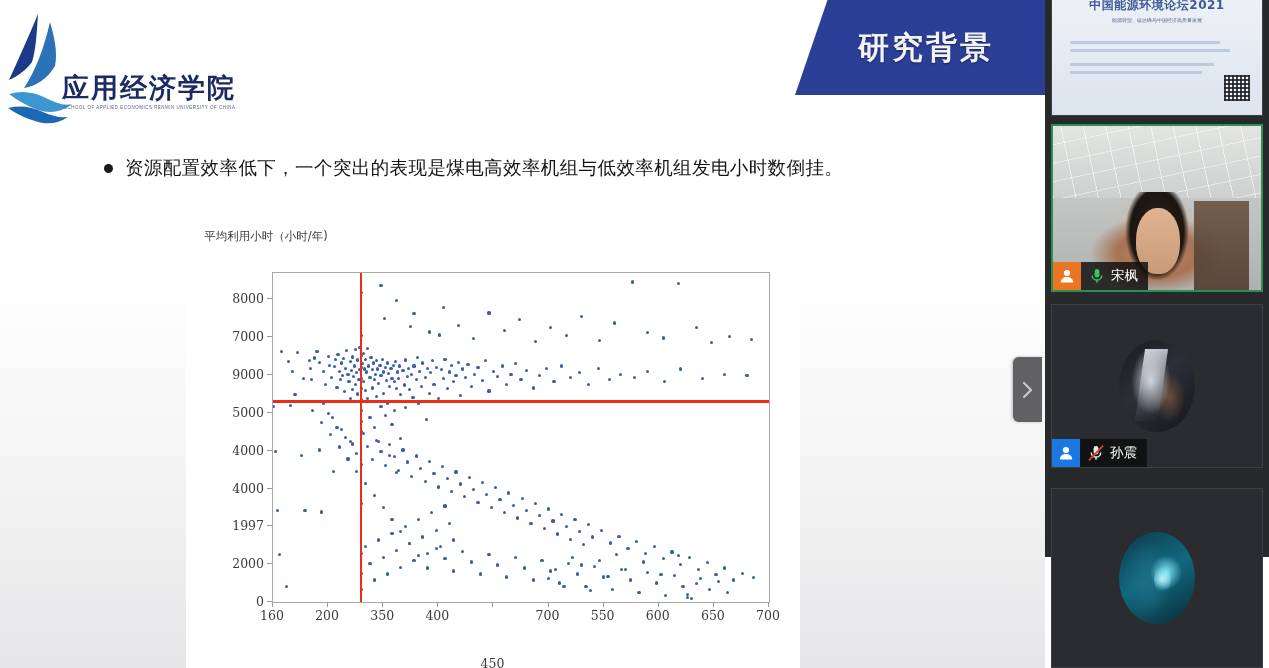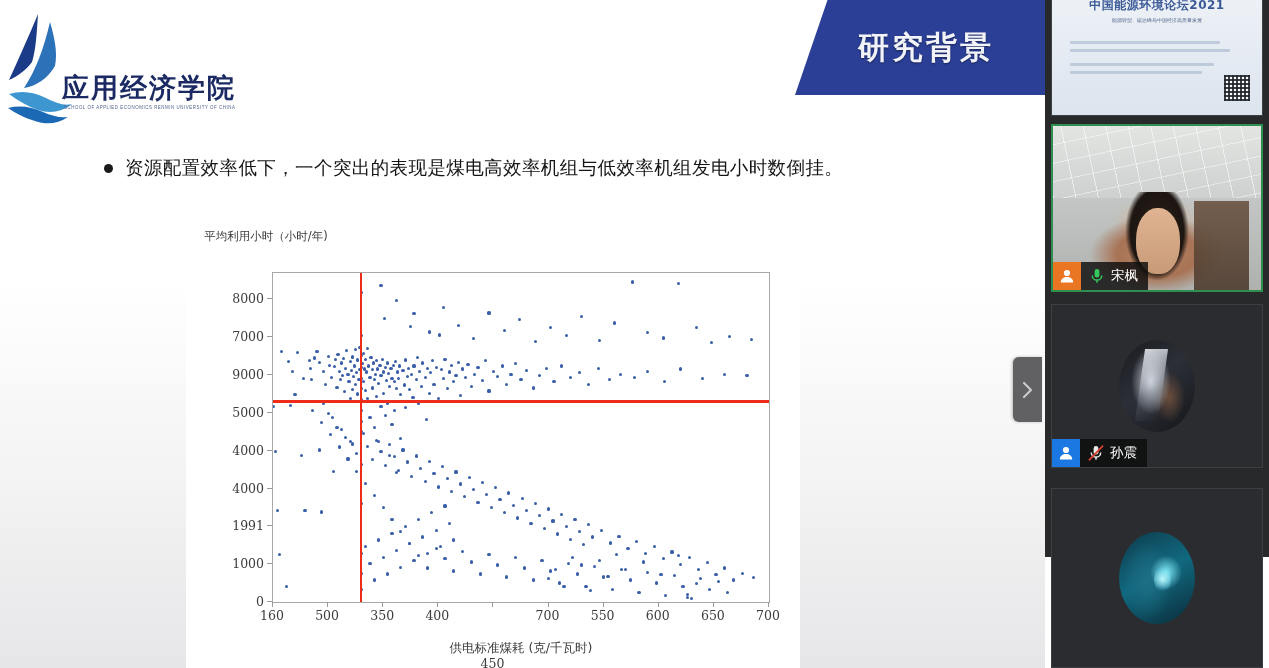--- a/index.html
+++ b/index.html
@@ -648,58 +648,57 @@
           <div class="dot" style="left: 2.80889px; top: 235.885px;"></div>
           <div class="dot" style="left: 7.21778px; top: 77.0575px;"></div>
           <div class="dot" style="left: 13.8311px; top: 86.8897px;"></div>
           <div class="dot" style="left: 18.24px; top: 96.7218px;"></div>
           <div class="refline-v" style="left: 86.9778px; background: rgb(238, 44, 24);"></div>
           <div class="refline-h" style="top: 127.375px; background: rgb(238, 44, 24);"></div>
         </div>
       <div id="chart-axes">
           <div class="ytick-label" style="top: 393px; right: 536px;">0</div>
           <div class="ytick-mark" style="left: 81px; top: 393px;"></div>
-          <div class="ytick-label" style="top: 355.184px; right: 536px;">1000</div>
+          <div class="ytick-label" style="top: 355.184px; right: 536px;">2000</div>
           <div class="ytick-mark" style="left: 81px; top: 355.184px;"></div>
-          <div class="ytick-label" style="top: 317.368px; right: 536px;">1991</div>
+          <div class="ytick-label" style="top: 317.368px; right: 536px;">1997</div>
           <div class="ytick-mark" style="left: 81px; top: 317.368px;"></div>
           <div class="ytick-label" style="top: 279.552px; right: 536px;">4000</div>
           <div class="ytick-mark" style="left: 81px; top: 279.552px;"></div>
           <div class="ytick-label" style="top: 241.736px; right: 536px;">4000</div>
           <div class="ytick-mark" style="left: 81px; top: 241.736px;"></div>
           <div class="ytick-label" style="top: 203.92px; right: 536px;">5000</div>
           <div class="ytick-mark" style="left: 81px; top: 203.92px;"></div>
           <div class="ytick-label" style="top: 166.103px; right: 536px;">9000</div>
           <div class="ytick-mark" style="left: 81px; top: 166.103px;"></div>
           <div class="ytick-label" style="top: 128.287px; right: 536px;">7000</div>
           <div class="ytick-mark" style="left: 81px; top: 128.287px;"></div>
           <div class="ytick-label" style="top: 90.4713px; right: 536px;">8000</div>
           <div class="ytick-mark" style="left: 81px; top: 90.4713px;"></div>
           <div class="xtick-label" style="left: 86px; top: 400px;">160</div>
           <div class="xtick-mark" style="left: 86px; top: 394px;"></div>
-          <div class="xtick-label" style="left: 141.111px; top: 400px;">500</div>
+          <div class="xtick-label" style="left: 141.111px; top: 400px;">200</div>
           <div class="xtick-mark" style="left: 141.111px; top: 394px;"></div>
           <div class="xtick-label" style="left: 196.222px; top: 400px;">350</div>
           <div class="xtick-mark" style="left: 196.222px; top: 394px;"></div>
           <div class="xtick-label" style="left: 251.333px; top: 400px;">400</div>
           <div class="xtick-mark" style="left: 251.333px; top: 394px;"></div>
           <div class="xtick-label" style="left: 306.444px; top: 400px; margin-top: 48px;">450</div>
           <div class="xtick-mark" style="left: 306.444px; top: 394px;"></div>
           <div class="xtick-label" style="left: 361.556px; top: 400px;">700</div>
           <div class="xtick-mark" style="left: 361.556px; top: 394px;"></div>
           <div class="xtick-label" style="left: 416.667px; top: 400px;">550</div>
           <div class="xtick-mark" style="left: 416.667px; top: 394px;"></div>
           <div class="xtick-label" style="left: 471.778px; top: 400px;">600</div>
           <div class="xtick-mark" style="left: 471.778px; top: 394px;"></div>
           <div class="xtick-label" style="left: 526.889px; top: 400px;">650</div>
           <div class="xtick-mark" style="left: 526.889px; top: 394px;"></div>
           <div class="xtick-label" style="left: 582px; top: 400px;">700</div>
           <div class="xtick-mark" style="left: 582px; top: 394px;"></div>
         </div>
-      <div id="chart-xlabel">供电标准煤耗 (克/千瓦时)</div>
     </div>
   </div>
 
   <div id="collapse-handle">
     <span>
       <svg width="13" height="20" viewBox="0 0 13 20" xmlns="http://www.w3.org/2000/svg">
         <path d="M3 3 L10 10 L3 17" fill="none" stroke="#c8c9ca" stroke-width="2.2" stroke-linecap="round" stroke-linejoin="round"></path>
       </svg>
     </span>
   </div>

